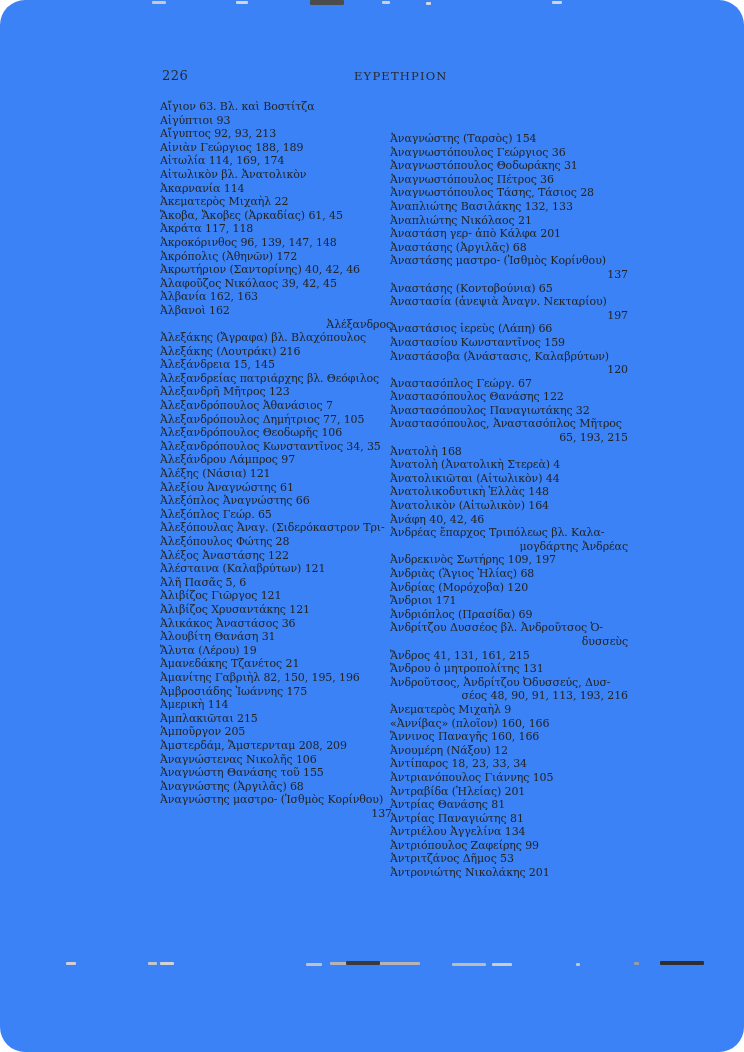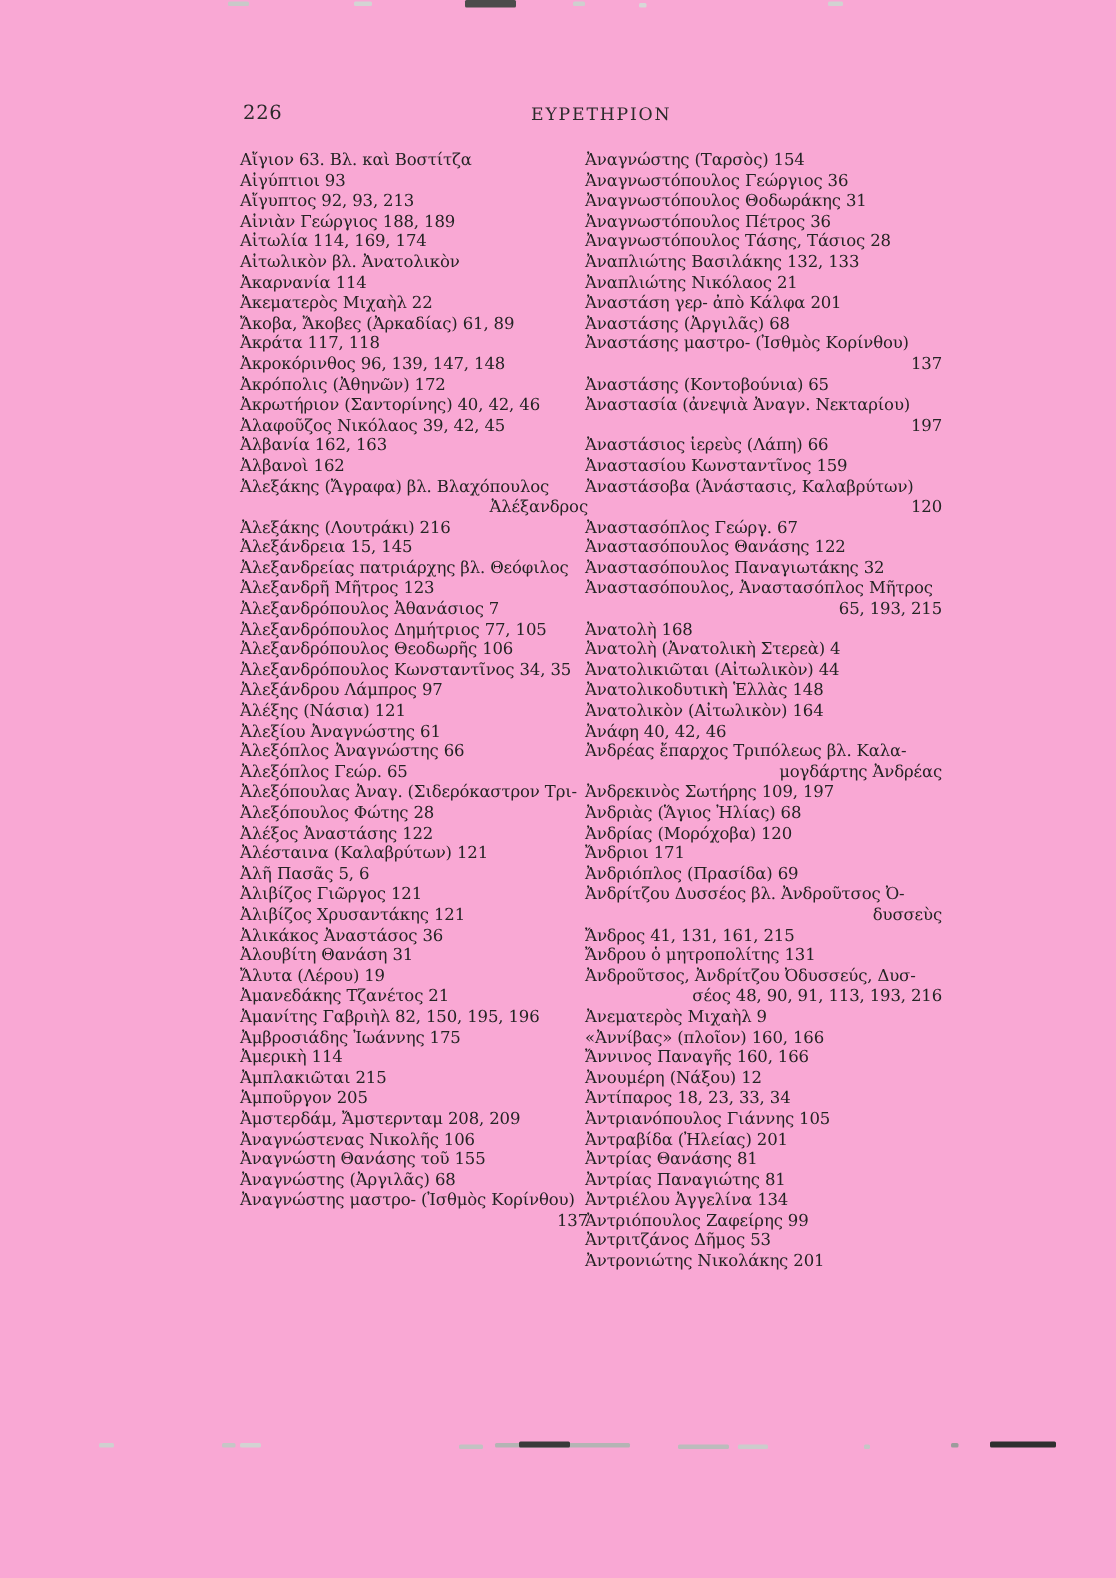--- a/index.html
+++ b/index.html
@@ -4,24 +4,25 @@
 <style>
   html, body {
     margin: 0;
     padding: 0;
     background: #ffffff;
   }
   .page {
     position: relative;
     width: 744px;
     height: 1052px;
-    background: #f9a8d4;
+    background: #3b82f6;
     font-family: "DejaVu Serif", serif;
     color: #232323;
     overflow: hidden;
+    border-radius: 25px;
   }
   
   .artifact {
     position: absolute;
     height: 3px;
     border-radius: 1px;
   }
   .header {
     position: absolute;
     top: 68px;
@@ -49,21 +50,21 @@
     position: absolute;
     top: 100px;
     left: 0;
     width: 744px;
   }
   .col {
     position: absolute;
     top: 0;
   }
   .col-left  { left: 160px; width: 232px; }
-  .col-right { left: 390px; width: 238px; }
+  .col-right { left: 390px; width: 238px; margin-top: 32px; }
   .line {
     font-size: 11px;
     line-height: 13.6px;
     letter-spacing: -0.1px;
     white-space: nowrap;
     color: #242424;
   }
   .line.cont {
     padding-left: 19px;
     text-align: right;
@@ -89,30 +90,30 @@
   <div class="columns">
     <div class="col col-left">
         <div class="line">Αἴγιον 63. Βλ. καὶ Βοστίτζα</div>
         <div class="line">Αἰγύπτιοι 93</div>
         <div class="line">Αἴγυπτος 92, 93, 213</div>
         <div class="line">Αἰνιὰν Γεώργιος 188, 189</div>
         <div class="line">Αἰτωλία 114, 169, 174</div>
         <div class="line">Αἰτωλικὸν βλ. Ἀνατολικὸν</div>
         <div class="line">Ἀκαρνανία 114</div>
         <div class="line">Ἀκεματερὸς Μιχαὴλ 22</div>
-        <div class="line">Ἄκοβα, Ἄκοβες (Ἀρκαδίας) 61, 89</div>
+        <div class="line">Ἄκοβα, Ἄκοβες (Ἀρκαδίας) 61, 45</div>
         <div class="line">Ἀκράτα 117, 118</div>
         <div class="line">Ἀκροκόρινθος 96, 139, 147, 148</div>
         <div class="line">Ἀκρόπολις (Ἀθηνῶν) 172</div>
         <div class="line">Ἀκρωτήριον (Σαντορίνης) 40, 42, 46</div>
         <div class="line">Ἀλαφοῦζος Νικόλαος 39, 42, 45</div>
         <div class="line">Ἀλβανία 162, 163</div>
         <div class="line">Ἀλβανοὶ 162</div>
+        <div class="line cont">Ἀλέξανδρος</div>
         <div class="line">Ἀλεξάκης (Ἄγραφα) βλ. Βλαχόπουλος</div>
-        <div class="line cont">Ἀλέξανδρος</div>
         <div class="line">Ἀλεξάκης (Λουτράκι) 216</div>
         <div class="line">Ἀλεξάνδρεια 15, 145</div>
         <div class="line">Ἀλεξανδρείας πατριάρχης βλ. Θεόφιλος</div>
         <div class="line">Ἀλεξανδρῆ Μῆτρος 123</div>
         <div class="line">Ἀλεξανδρόπουλος Ἀθανάσιος 7</div>
         <div class="line">Ἀλεξανδρόπουλος Δημήτριος 77, 105</div>
         <div class="line">Ἀλεξανδρόπουλος Θεοδωρῆς 106</div>
         <div class="line">Ἀλεξανδρόπουλος Κωνσταντῖνος 34, 35</div>
         <div class="line">Ἀλεξάνδρου Λάμπρος 97</div>
         <div class="line">Ἀλέξης (Νάσια) 121</div>

